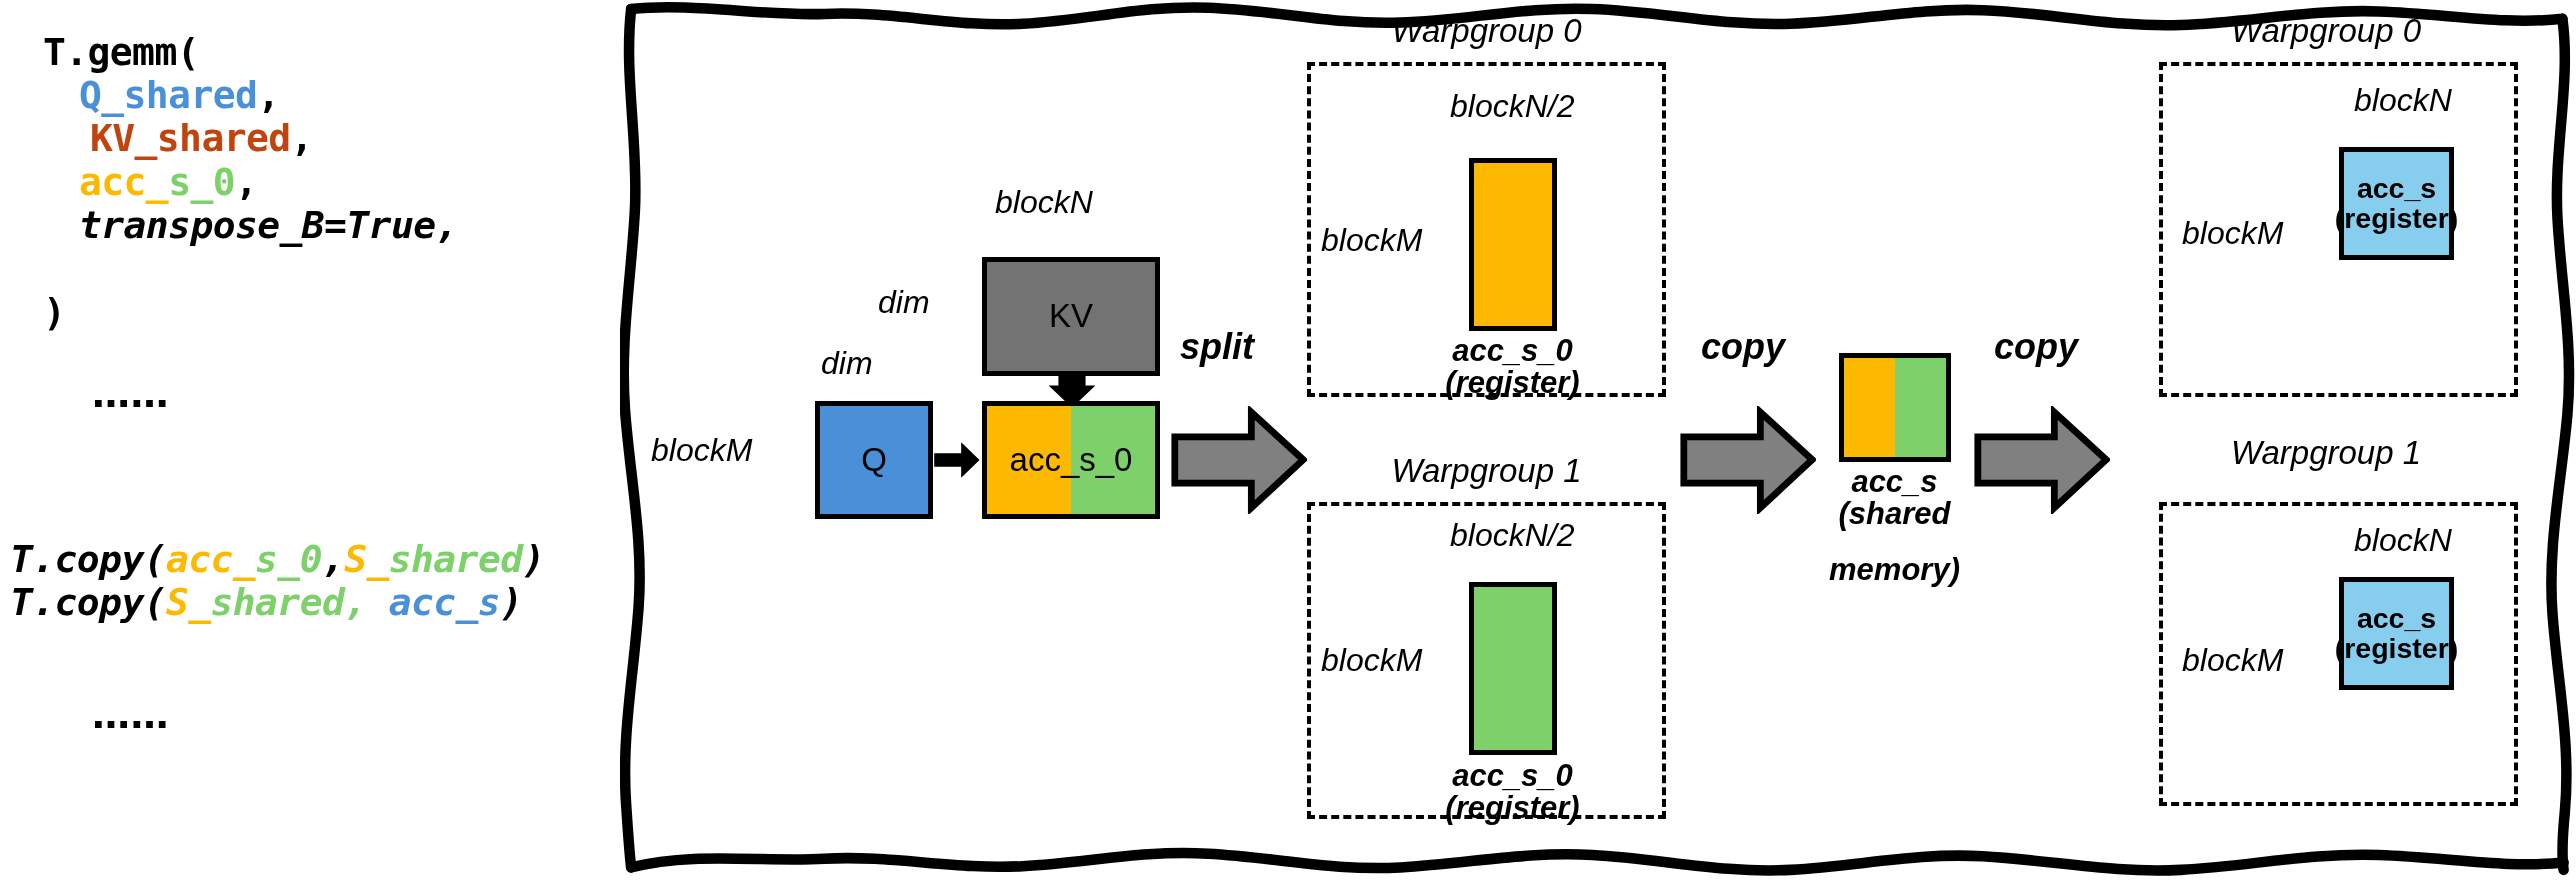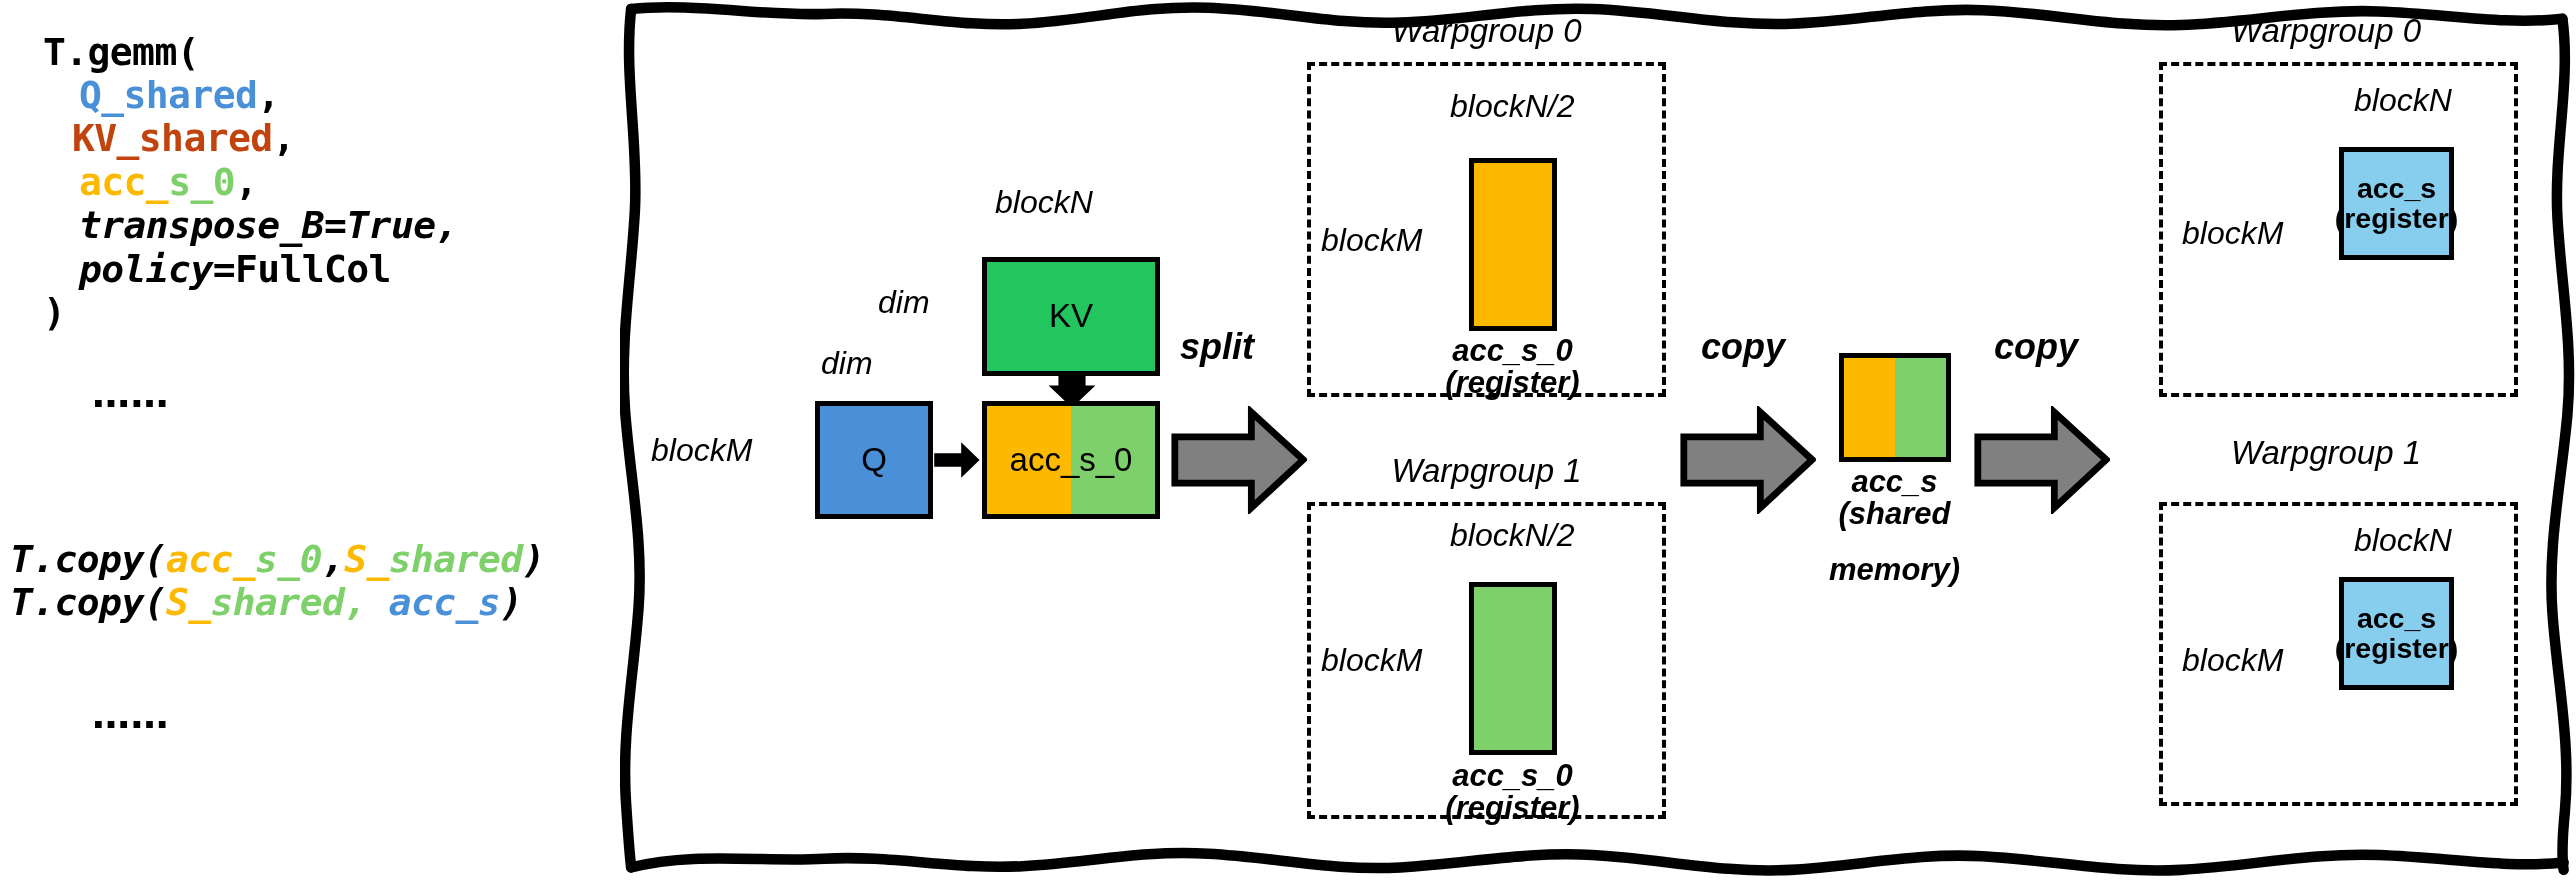--- a/index.html
+++ b/index.html
@@ -131,27 +131,26 @@
 <body>
 
 <div id="root">
 
   <div id="code-panel">
 
     <div class="code-line" style="left:43px; top:30px;"><span class="tok">T.gemm(</span></div>
 
     <div class="code-line" style="left:79px; top:73px;"><span class="tok" style="color:#4a90d9;">Q_shared</span><span class="tok">,</span></div>
 
-    <div class="code-line" style="left:72px; top:116px;"><span class="tok" style="color:#c1440e;">KV_shared</span><span class="tok">,</span></div>
+    <div class="code-line" style="left:90px; top:116px;"><span class="tok" style="color:#c1440e;">KV_shared</span><span class="tok">,</span></div>
 
     <div class="code-line" style="left:79px; top:160px;text-align:center;"><span class="tok" style="color:#fcb900;">acc</span><span class="tok" style="color:#fcb900;">_</span><span class="tok" style="color:#7ed06a;">s_0</span><span class="tok">,</span></div>
 
     <div class="code-line italic" style="left:79px; top:203px;"><span class="tok">transpose_B=True,</span></div>
 
-    <div class="code-line" style="left:79px; top:247px;"><span class="tok" style="font-style:italic;">policy</span><span class="tok">=FullCol</span></div>
 
     <div class="code-line" style="left:43px; top:290px;"><span class="tok">)</span></div>
 
     <div class="dots" style="left:92px; top:372px;">……</div>
 
     <div class="code-line italic" style="left:10px; top:537px;"><span class="tok">T.copy(</span><span class="tok" style="color:#fcb900;">acc</span><span class="tok" style="color:#fcb900;">_</span><span class="tok" style="color:#7ed06a;">s_0</span><span class="tok">,</span><span class="tok" style="color:#fcb900;">S</span><span class="tok" style="color:#fcb900;">_</span><span class="tok" style="color:#7ed06a;">shared</span><span class="tok">)</span></div>
 
     <div class="code-line italic" style="left:10px; top:580px;"><span class="tok">T.copy(</span><span class="tok" style="color:#fcb900;">S</span><span class="tok" style="color:#fcb900;">_</span><span class="tok" style="color:#7ed06a;">shared</span><span class="tok" style="color:#7ed06a;">, </span><span class="tok" style="color:#4a90d9;">acc_s</span><span class="tok">)</span></div>
 
     <div class="dots" style="left:92px; top:693px;">……</div>
@@ -192,21 +191,21 @@
              C 2310 1388, 2410 1410, 2520 1404
              C 2630 1398, 2730 1376, 2840 1380
              C 2950 1384, 3050 1402, 3138 1392" fill="none" stroke="#000000" stroke-width="17" stroke-linecap="round"></path>
   </svg>
 
   <div class="lbl" style="left:995px; top:186px;">blockN</div>
   <div class="lbl" style="left:878px; top:286px;">dim</div>
   <div class="lbl" style="left:821px; top:347px;">dim</div>
   <div class="lbl" style="left:651px; top:434px;">blockM</div>
 
-  <div class="box" style="left:982px; top:257px; width:178px; height:119px; background:#22c55e;">KV</div>
+  <div class="box" style="left:982px; top:257px; width:178px; height:119px; background:#737373;">KV</div>
 
   <svg class="thin-arrow" style="left:1041px; top:372px; width:62px; height:37px;" viewBox="0 0 100 60">
     <polygon points="28,0 72,0 72,22 88,22 50,58 12,22 28,22" fill="#000000"></polygon>
   </svg>
 
   <div class="box" style="left:815px; top:401px; width:118px; height:118px; background:#4a90d9;">Q</div>
 
   <svg class="thin-arrow" style="left:934px; top:441px; width:47px; height:38px;" viewBox="0 0 76 62">
     <polygon points="0,20 44,20 44,2 74,31 44,60 44,42 0,42" fill="#000000"></polygon>
   </svg>

